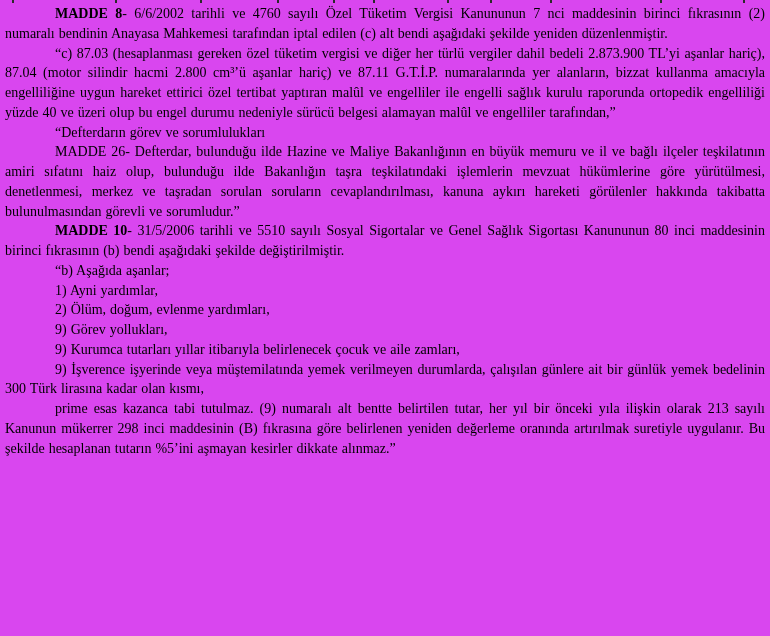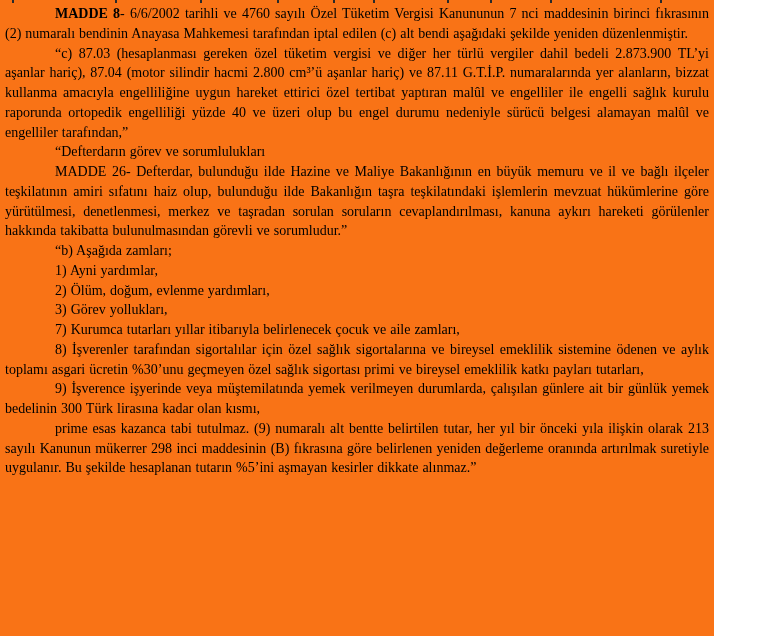--- a/index.html
+++ b/index.html
@@ -2,25 +2,25 @@
 <html lang="tr"><head>
 <meta charset="utf-8">
 <style>
   html, body {
     margin: 0;
     padding: 0;
     background: #ffffff;
   }
   .page {
     position: relative;
-    width: 714px;
+    width: 770px;
     height: 636px;
     overflow: hidden;
     box-sizing: border-box;
-    background: #f97316;
+    background: #d946ef;
     color: #000000;
     font-family: "Liberation Serif", "DejaVu Serif", serif;
     font-size: 14px;
     line-height: 19.75px;
     padding: 4px 5px 0 5px;
   }
   .page p {
     margin: 0;
     text-indent: 50px;
     text-align: justify;
@@ -62,22 +62,22 @@
       <span class="mark" style="left: 490px;"></span>
       <span class="mark" style="left: 550px;"></span>
       <span class="mark" style="left: 660px;"></span>
       <span class="mark" style="left: 743px;"></span>
     </div>
   <div id="paragraphs">
       <p><b>MADDE 8</b>- 6/6/2002 tarihli ve 4760 sayılı Özel Tüketim Vergisi Kanununun 7 nci maddesinin birinci fıkrasının (2) numaralı bendinin Anayasa Mahkemesi tarafından iptal edilen (c) alt bendi aşağıdaki şekilde yeniden düzenlenmiştir.</p>
       <p>“c) 87.03 (hesaplanması gereken özel tüketim vergisi ve diğer her türlü vergiler dahil bedeli 2.873.900 TL’yi aşanlar hariç), 87.04 (motor silindir hacmi 2.800 cm³’ü aşanlar hariç) ve 87.11 G.T.İ.P. numaralarında yer alanların, bizzat kullanma amacıyla engelliliğine uygun hareket ettirici özel tertibat yaptıran malûl ve engelliler ile engelli sağlık kurulu raporunda ortopedik engelliliği yüzde 40 ve üzeri olup bu engel durumu nedeniyle sürücü belgesi alamayan malûl ve engelliler tarafından,”</p>
       <p>“Defterdarın görev ve sorumlulukları</p>
       <p>MADDE 26- Defterdar, bulunduğu ilde Hazine ve Maliye Bakanlığının en büyük memuru ve il ve bağlı ilçeler teşkilatının amiri sıfatını haiz olup, bulunduğu ilde Bakanlığın taşra teşkilatındaki işlemlerin mevzuat hükümlerine göre yürütülmesi, denetlenmesi, merkez ve taşradan sorulan soruların cevaplandırılması, kanuna aykırı hareketi görülenler hakkında takibatta bulunulmasından görevli ve sorumludur.”</p>
-      <p>“b) Aşağıda zamları;</p>
+      <p><b>MADDE 10</b>- 31/5/2006 tarihli ve 5510 sayılı Sosyal Sigortalar ve Genel Sağlık Sigortası Kanununun 80 inci maddesinin birinci fıkrasının (b) bendi aşağıdaki şekilde değiştirilmiştir.</p>
+      <p>“b) Aşağıda aşanlar;</p>
       <p>1) Ayni yardımlar,</p>
       <p>2) Ölüm, doğum, evlenme yardımları,</p>
-      <p>3) Görev yollukları,</p>
-      <p>7) Kurumca tutarları yıllar itibarıyla belirlenecek çocuk ve aile zamları,</p>
-      <p>8) İşverenler tarafından sigortalılar için özel sağlık sigortalarına ve bireysel emeklilik sistemine ödenen ve aylık toplamı asgari ücretin %30’unu geçmeyen özel sağlık sigortası primi ve bireysel emeklilik katkı payları tutarları,</p>
+      <p>9) Görev yollukları,</p>
+      <p>9) Kurumca tutarları yıllar itibarıyla belirlenecek çocuk ve aile zamları,</p>
       <p>9) İşverence işyerinde veya müştemilatında yemek verilmeyen durumlarda, çalışılan günlere ait bir günlük yemek bedelinin 300 Türk lirasına kadar olan kısmı,</p>
       <p>prime esas kazanca tabi tutulmaz. (9) numaralı alt bentte belirtilen tutar, her yıl bir önceki yıla ilişkin olarak 213 sayılı Kanunun mükerrer 298 inci maddesinin (B) fıkrasına göre belirlenen yeniden değerleme oranında artırılmak suretiyle uygulanır. Bu şekilde hesaplanan tutarın %5’ini aşmayan kesirler dikkate alınmaz.”</p>
     </div>
 </div>
 
 </body></html>

